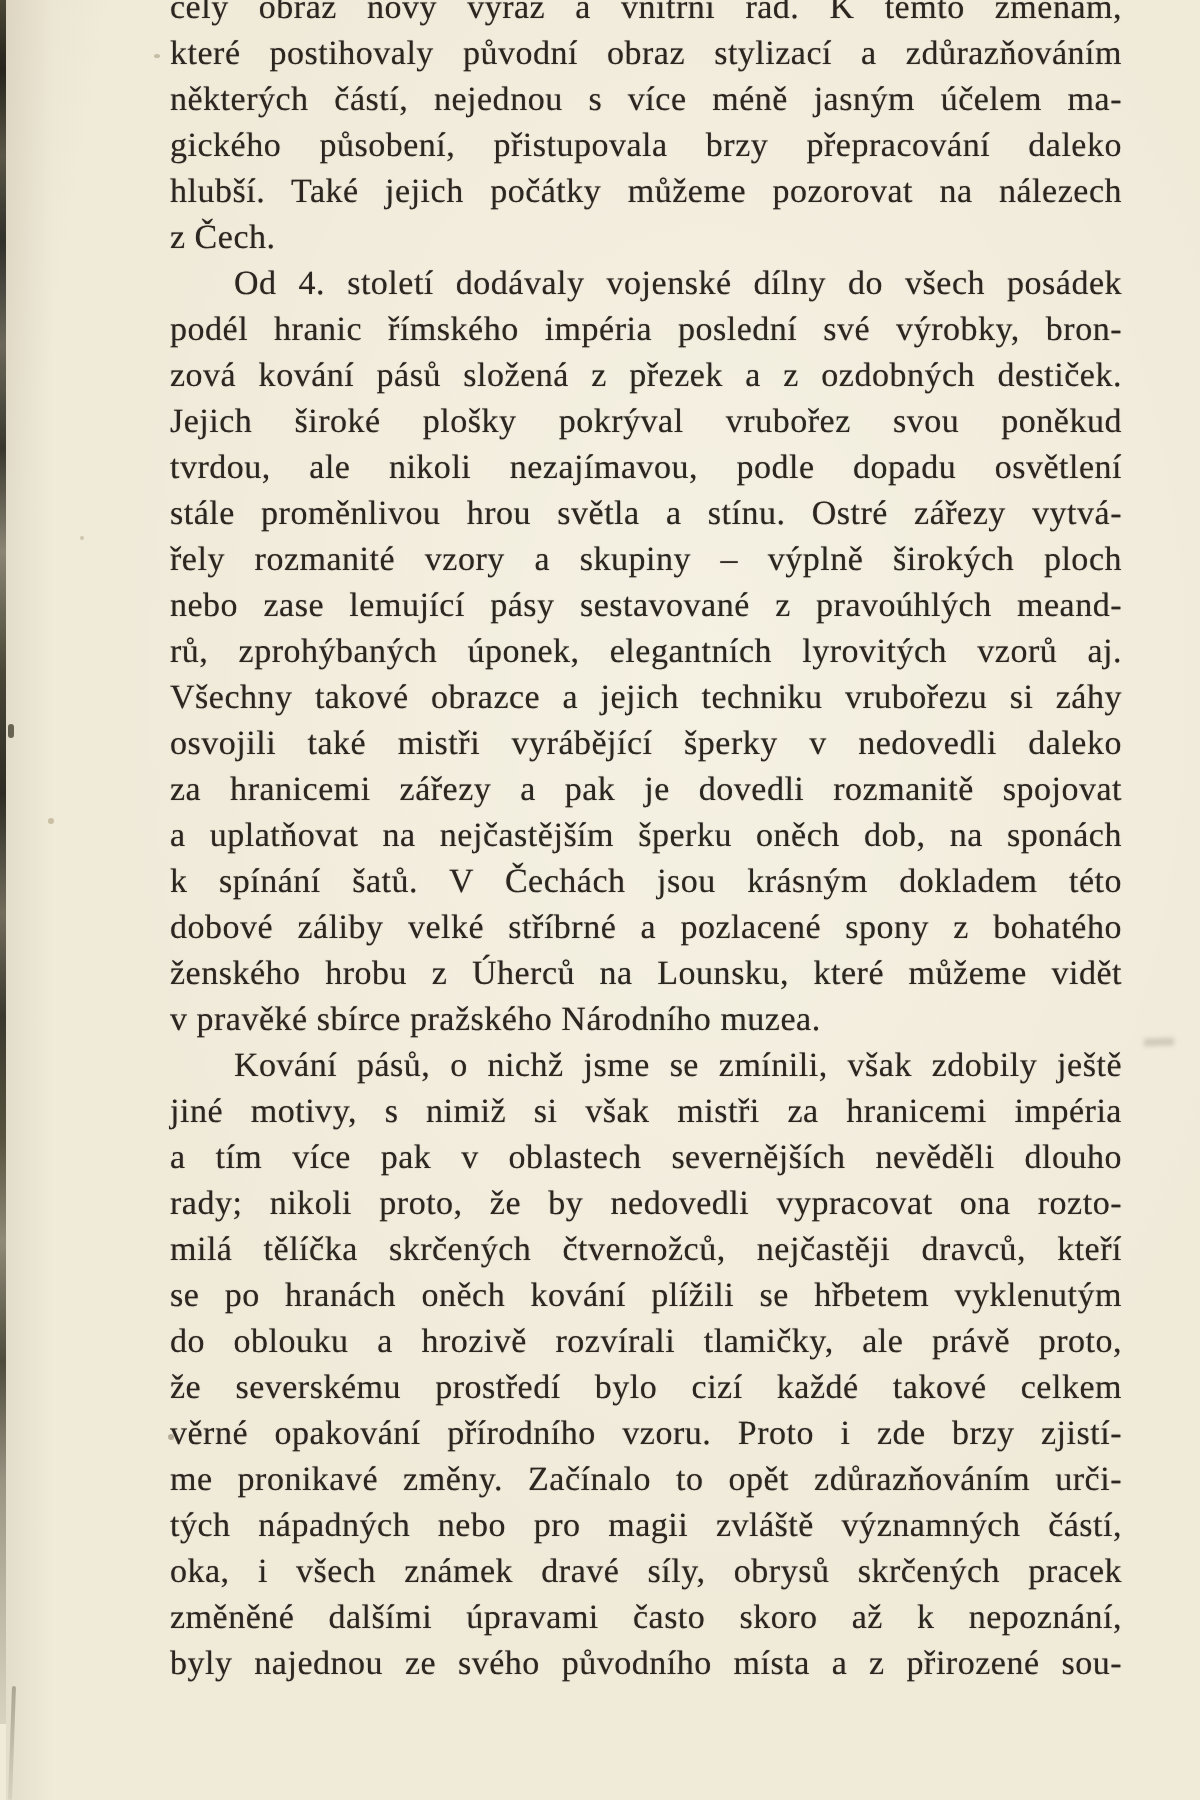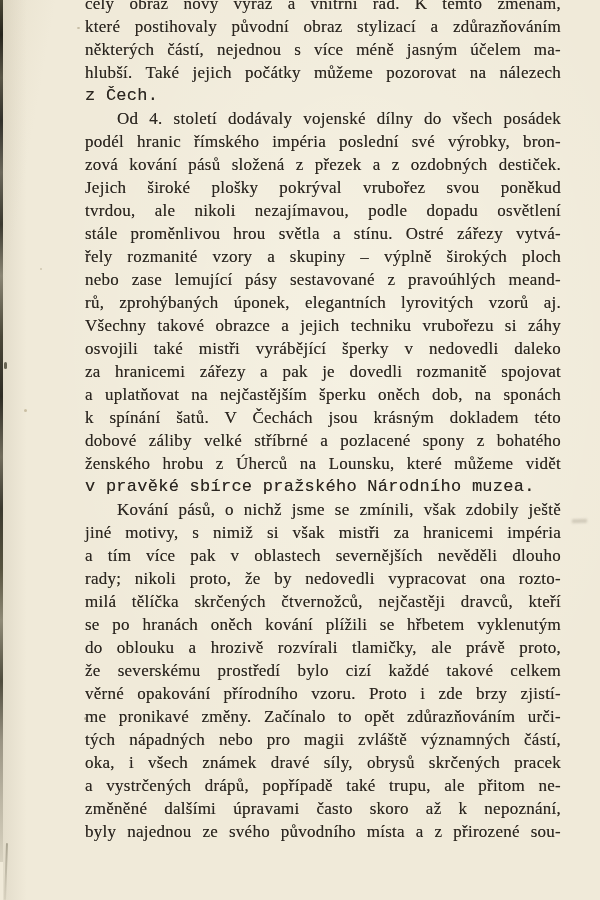--- a/index.html
+++ b/index.html
@@ -52,40 +52,41 @@
   
   .text-block{
     position:absolute;left:85px;top:-8px;width:476px;
     color:var(--ink);
     font-size:17px;line-height:23px;
     letter-spacing:0.015em;
     text-shadow:0 0 0.5px rgba(43,38,32,0.55);
   }
   .line{height:23px;overflow:visible;}
   .line.j{text-align:justify;text-align-last:justify;}
-  .line.l{text-align:left;text-align-last:left;font-family:Liberation Mono, monospace;}
+  .line.l{text-align:left;text-align-last:left;}
   .line.indent{padding-left:32px;}
 </style>
 </head>
 <body>
 
 <div class="screen">
   <div class="page-edge"></div>
   <div class="gutter-shade"></div>
   <div class="corner-crease"></div>
   <div class="speck s1"></div>
   <div class="speck s2"></div>
   <div class="speck s3"></div>
   <div class="speck s4"></div>
   <div class="speck s5"></div>
   <div class="smudge"></div>
   <div class="text-block">
       <div class="line j">celý obraz nový výraz a vnitřní řád. K těmto změnám,</div>
       <div class="line j">které postihovaly původní obraz stylizací a zdůrazňováním</div>
       <div class="line j">některých částí, nejednou s více méně jasným účelem ma-</div>
+      <div class="line j">gického působení, přistupovala brzy přepracování daleko</div>
       <div class="line j">hlubší. Také jejich počátky můžeme pozorovat na nálezech</div>
       <div class="line l">z Čech.</div>
       <div class="line j indent">Od 4. století dodávaly vojenské dílny do všech posádek</div>
       <div class="line j">podél hranic římského impéria poslední své výrobky, bron-</div>
       <div class="line j">zová kování pásů složená z přezek a z ozdobných destiček.</div>
       <div class="line j">Jejich široké plošky pokrýval vrubořez svou poněkud</div>
       <div class="line j">tvrdou, ale nikoli nezajímavou, podle dopadu osvětlení</div>
       <div class="line j">stále proměnlivou hrou světla a stínu. Ostré zářezy vytvá-</div>
       <div class="line j">řely rozmanité vzory a skupiny – výplně širokých ploch</div>
       <div class="line j">nebo zase lemující pásy sestavované z pravoúhlých meand-</div>
@@ -103,17 +104,16 @@
       <div class="line j">a tím více pak v oblastech severnějších nevěděli dlouho</div>
       <div class="line j">rady; nikoli proto, že by nedovedli vypracovat ona rozto-</div>
       <div class="line j">milá tělíčka skrčených čtvernožců, nejčastěji dravců, kteří</div>
       <div class="line j">se po hranách oněch kování plížili se hřbetem vyklenutým</div>
       <div class="line j">do oblouku a hrozivě rozvírali tlamičky, ale právě proto,</div>
       <div class="line j">že severskému prostředí bylo cizí každé takové celkem</div>
       <div class="line j">věrné opakování přírodního vzoru. Proto i zde brzy zjistí-</div>
       <div class="line j">me pronikavé změny. Začínalo to opět zdůrazňováním urči-</div>
       <div class="line j">tých nápadných nebo pro magii zvláště významných částí,</div>
       <div class="line j">oka, i všech známek dravé síly, obrysů skrčených pracek</div>
-      <div class="line j">a vystrčených drápů, popřípadě také trupu, ale přitom ne-</div>
       <div class="line j">změněné dalšími úpravami často skoro až k nepoznání,</div>
       <div class="line j">byly najednou ze svého původního místa a z přirozené sou-</div>
     </div>
 </div>
 
 </body></html>

